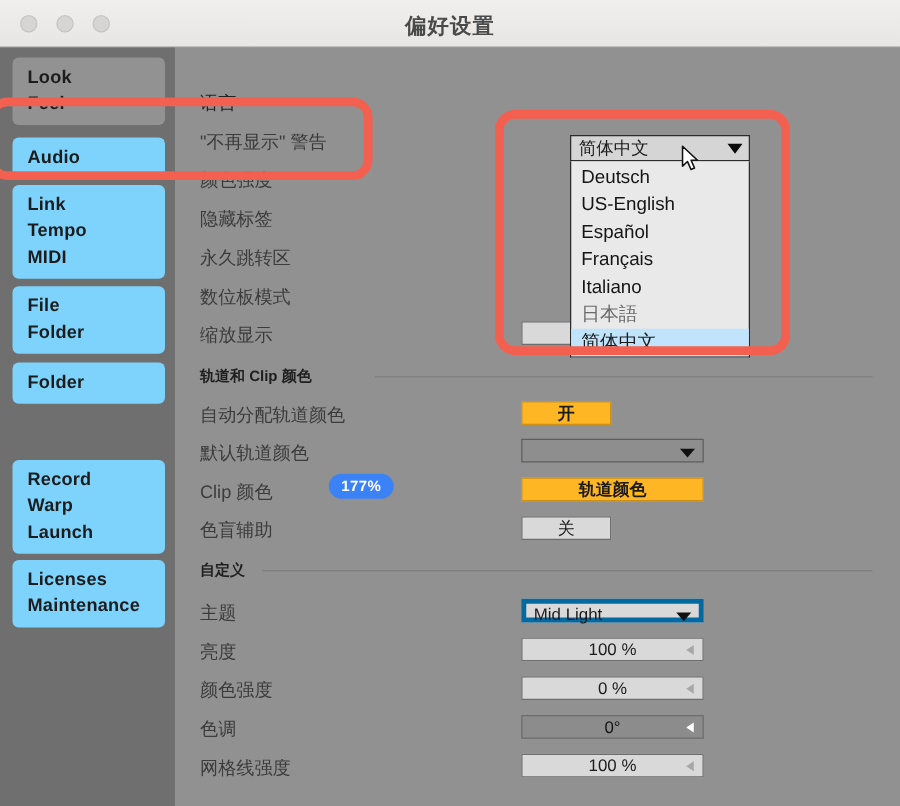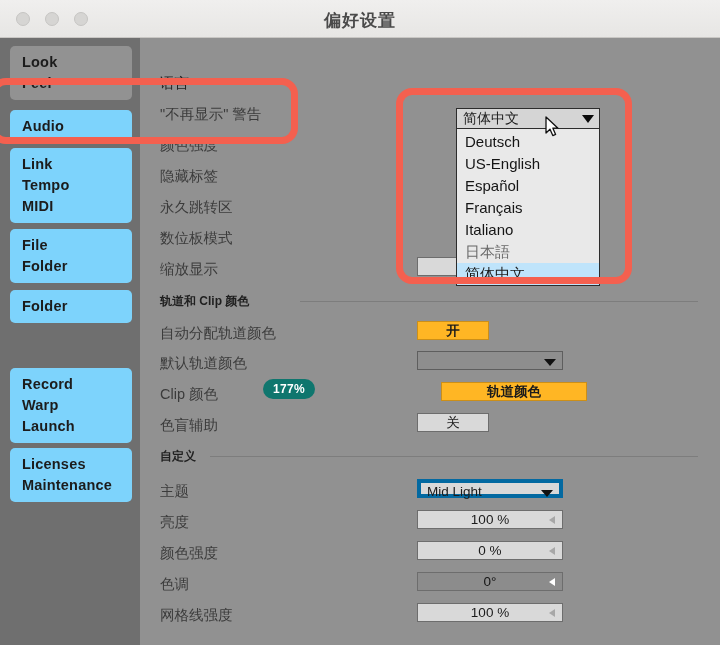--- a/index.html
+++ b/index.html
@@ -260,21 +260,21 @@
     position: absolute;
     left: 545px; top: 78px;
     z-index: 40;
     pointer-events: none;
   }
 
   
   .zoom-badge {
     position: absolute;
     left: 263px; top: 341px;
-    background: #0f766e;
+    background: #3b82f6;
     color: #ffffff;
     font-size: 12px;
     font-weight: bold;
     padding: 3px 10px;
     border-radius: 11px;
     z-index: 25;
     letter-spacing: .3px;
   }
 
   
@@ -389,21 +389,21 @@
       <div class="row" style="top:313px;">
         <div class="row-label dim">默认轨道颜色</div>
         <div class="ctl select" style="top:0;">
           <span class="sel-text"></span>
           <span class="dtri"></span>
         </div>
       </div>
 
       <div class="row" style="top:344px;">
         <div class="row-label dim">Clip 颜色</div>
-        <div class="ctl toggle on wide" style="top:0;margin-left:24px;">
+        <div class="ctl toggle on wide" style="top:0;">
           <span>轨道颜色</span>
         </div>
       </div>
 
       <div class="row" style="top:375px;">
         <div class="row-label dim">色盲辅助</div>
         <div class="ctl toggle" style="top:0;">
           <span>关</span>
         </div>
       </div>

